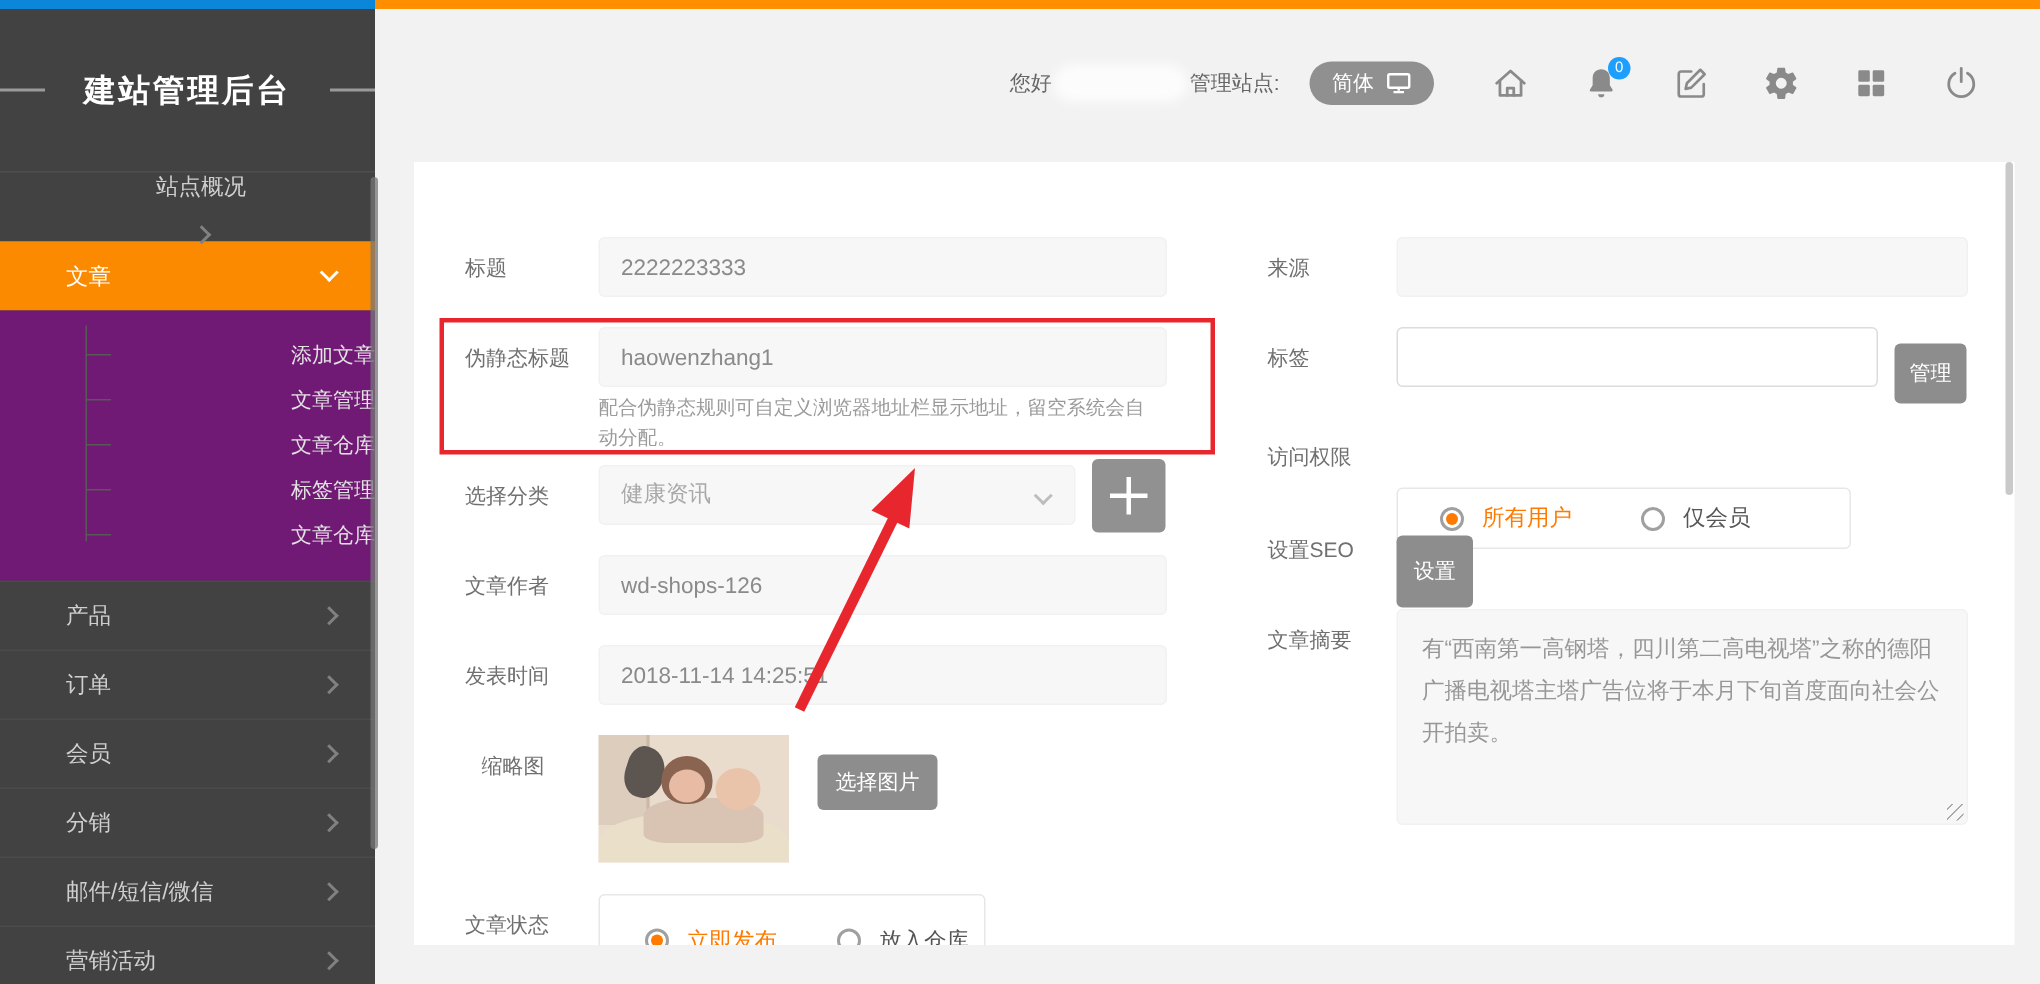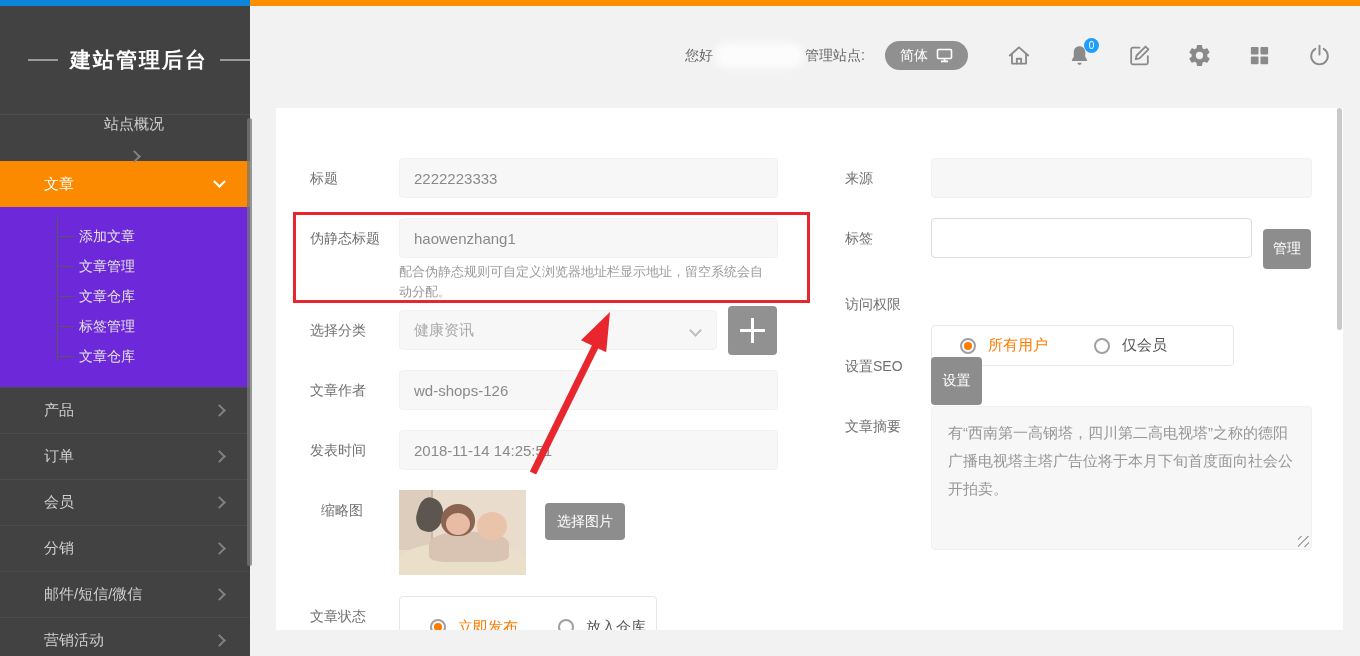--- a/index.html
+++ b/index.html
@@ -7,43 +7,43 @@
   body {
     font-family:"Liberation Sans","DejaVu Sans",sans-serif;
     background:#f2f2f2; position:relative; color:#333;
   }
   
   .strip-blue   { position:absolute; left:0; top:0; width:250px; height:6px; background:#0c86d8; }
   .strip-orange { position:absolute; left:250px; top:0; right:0; height:6px; background:#ff8e00; }
 
   
   .sidebar { position:absolute; left:0; top:6px; width:250px; height:650px; background:#424242; }
-  .logo { height:108px; display:flex; align-items:center; justify-content:flex-end; gap:12px; }
+  .logo { height:108px; display:flex; align-items:center; justify-content:space-between; gap:12px; }
   .logo-dash { width:30px; height:2px; background:#9a9a9a; }
   .logo-text { color:#fff; font-size:21px; font-weight:bold; letter-spacing:2px; }
   .nav { border-top:1px solid #4e4e4e; }
   .nav-item { height:46px; display:flex; align-items:center; justify-content:space-between;
               padding:0 26px 0 44px; border-top:1px solid #4b4b4b; cursor:pointer; }
   .nav-item:first-child { border-top:none;flex-direction:column; }
   .nav-item .lbl { color:#cfcfcf; font-size:15px; }
   .nav-item.active { background:#fb8a00; border-top-color:#fb8a00; }
   .nav-item.active .lbl { color:#fff; }
   .chev { width:9px; height:9px; border-right:2px solid #818181; border-bottom:2px solid #818181; }
   .chev.right { transform:rotate(-45deg); }
   .chev.down  { transform:rotate(45deg) translate(-2px,-2px); border-color:#fff; }
-  .submenu { background:#6d28d9; padding:14px 0 16px 0; position:relative; }
+  .submenu { background:#701a75; padding:14px 0 16px 0; position:relative;text-align:right; }
   .submenu::before { content:""; position:absolute; left:57px; top:10px; bottom:26px; width:1px; background:#585858; }
   .sub-item { position:relative; height:30px; line-height:30px; padding-left:79px;
               color:#e2e2e2; font-size:14px; cursor:pointer; }
   .sub-item::before { content:""; position:absolute; left:57px; top:15px; width:17px; height:1px; background:#585858; }
   .side-scroll { position:absolute; right:-2px; top:112px; width:5px; height:448px; background:#777; border-radius:3px; opacity:.75; }
 
   
   .topbar { position:absolute; left:250px; top:6px; right:0; height:99px;
-            display:flex; align-items:center; justify-content:flex-end; padding-right:28px; }
+            display:flex; align-items:center; justify-content:flex-end; padding-right:40px; }
   .greet { display:flex; align-items:center; font-size:14px; color:#666; }
   .blur-name { width:80px; height:15px; margin:0 6px; background:#fcfcfc; border-radius:8px;
                filter:blur(2px); box-shadow:0 0 8px 4px rgba(255,255,255,.95); }
   .lang-pill { display:flex; align-items:center; gap:8px; margin-left:20px; background:#909090;
                color:#fff; font-size:14px; border:none; border-radius:15px; height:29px;
                padding:0 15px; cursor:pointer; }
   .tb-icons { display:flex; align-items:center; margin-left:38px; gap:34px; }
   .tb-ic { position:relative; width:26px; height:26px; display:flex; align-items:center;
            justify-content:center; cursor:pointer; }
   .tb-ic svg { display:block; }

